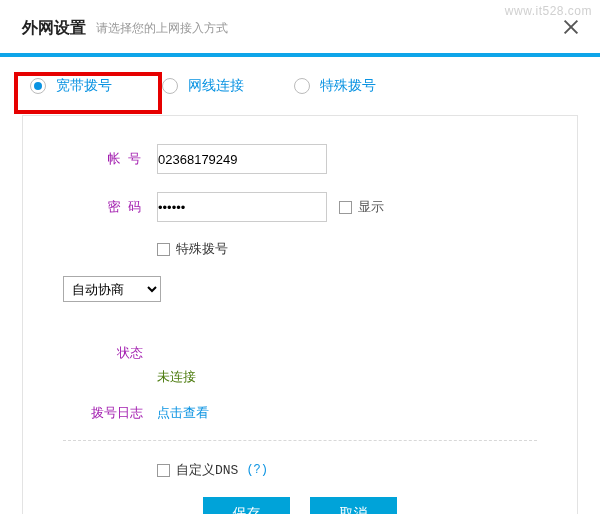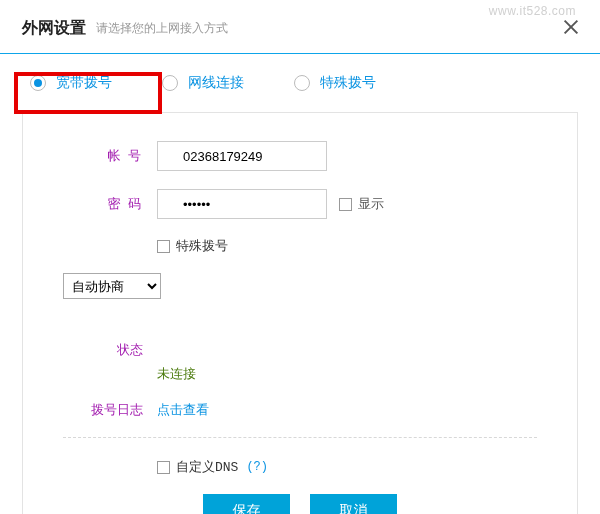--- a/index.html
+++ b/index.html
@@ -1,35 +1,35 @@
 <!DOCTYPE html>
 <html><head>
   <meta charset="utf-8">
   <style>
     * { box-sizing: border-box; margin: 0; padding: 0; }
     body { font-family: "Microsoft YaHei", Arial, sans-serif; font-size: 13px; color: #333; background: #fff; width: 600px; }
-    .header { padding: 18px 22px 14px; border-bottom: 1px solid #0ea5e9; display: flex; align-items: center; position: relative; }
+    .header { padding: 18px 22px 14px; border-bottom: 4px solid #0ea5e9; display: flex; align-items: center; position: relative; }
     .header h2 { font-size: 16px; font-weight: bold; color: #222; margin-right: 10px; }
     .header .hint { font-size: 12px; color: #999; }
     .close { position: absolute; right: 20px; top: 18px; width: 18px; height: 18px; cursor: pointer; }
     .close::before, .close::after { content: ""; position: absolute; left: 8px; top: 0; width: 2px; height: 18px; background: #555; }
     .close::before { transform: rotate(45deg); }
     .close::after { transform: rotate(-45deg); }
-    .watermark { position: absolute; right: 24px; top: 4px; font-size: 12px; color: #d0d0d0; letter-spacing: 0.5px; text-align: right; }
+    .watermark { position: absolute; right: 8px; top: 4px; font-size: 12px; color: #d0d0d0; letter-spacing: 0.5px; text-align: right; }
     .tabs { display: flex; gap: 50px; padding: 20px 30px 4px; align-items: center; }
     .tab { display: flex; align-items: center; cursor: pointer; }
     .radio { width: 16px; height: 16px; border: 1px solid #bbb; border-radius: 50%; margin-right: 10px; display: inline-flex; align-items: center; justify-content: center; background: #fff; }
     .radio.selected::after { content: ""; width: 8px; height: 8px; border-radius: 50%; background: #0a93e2; }
     .tab-label { color: #0a93e2; font-size: 14px; }
     .highlight { position: absolute; border: 4px solid #e60000; width: 148px; height: 42px; left: 14px; top: 72px; pointer-events: none; }
     .panel { margin: 16px 22px 22px; border: 1px solid #e3e3e3; padding: 28px 40px 26px; }
     .row { display: flex; align-items: center; margin-bottom: 18px; }
     .label { width: 80px; text-align: right; margin-right: 14px; color: #a21caf; letter-spacing: 2px; }
     .label.nowrap { letter-spacing: 0; }
-    .text-input { height: 30px; width: 170px; border: 1px solid #ccc; padding: 0 25px; font-size: 13px; outline: none; }
+    .text-input { height: 30px; width: 170px; border: 1px solid #ccc; padding: 0 0; font-size: 13px; outline: none; }
     .checkbox { width: 13px; height: 13px; border: 1px solid #999; margin-right: 6px; background: #fff; }
     .checkrow { display: flex; align-items: center; font-family: Liberation Mono, monospace; }
     .after-input { margin-left: 12px; display: flex; align-items: center; color: #555; }
     .indent { margin-left: 94px; }
     select { height: 26px; width: 98px; border: 1px solid #aaa; background: #fff; font-size: 13px; padding: 0 4px; }
     .status-val { color: #4d7c0f; margin-top: 48px; }
     .link { color: #0a93e2; cursor: pointer; }
     .help { color: #0a93e2; margin-left: 8px; font-size: 12px; }
     .divider { border-top: 1px dashed #d8d8d8; margin: 10px 0 20px; }
     .btns { display: flex; justify-content: center; gap: 20px; margin-top: 6px; }

